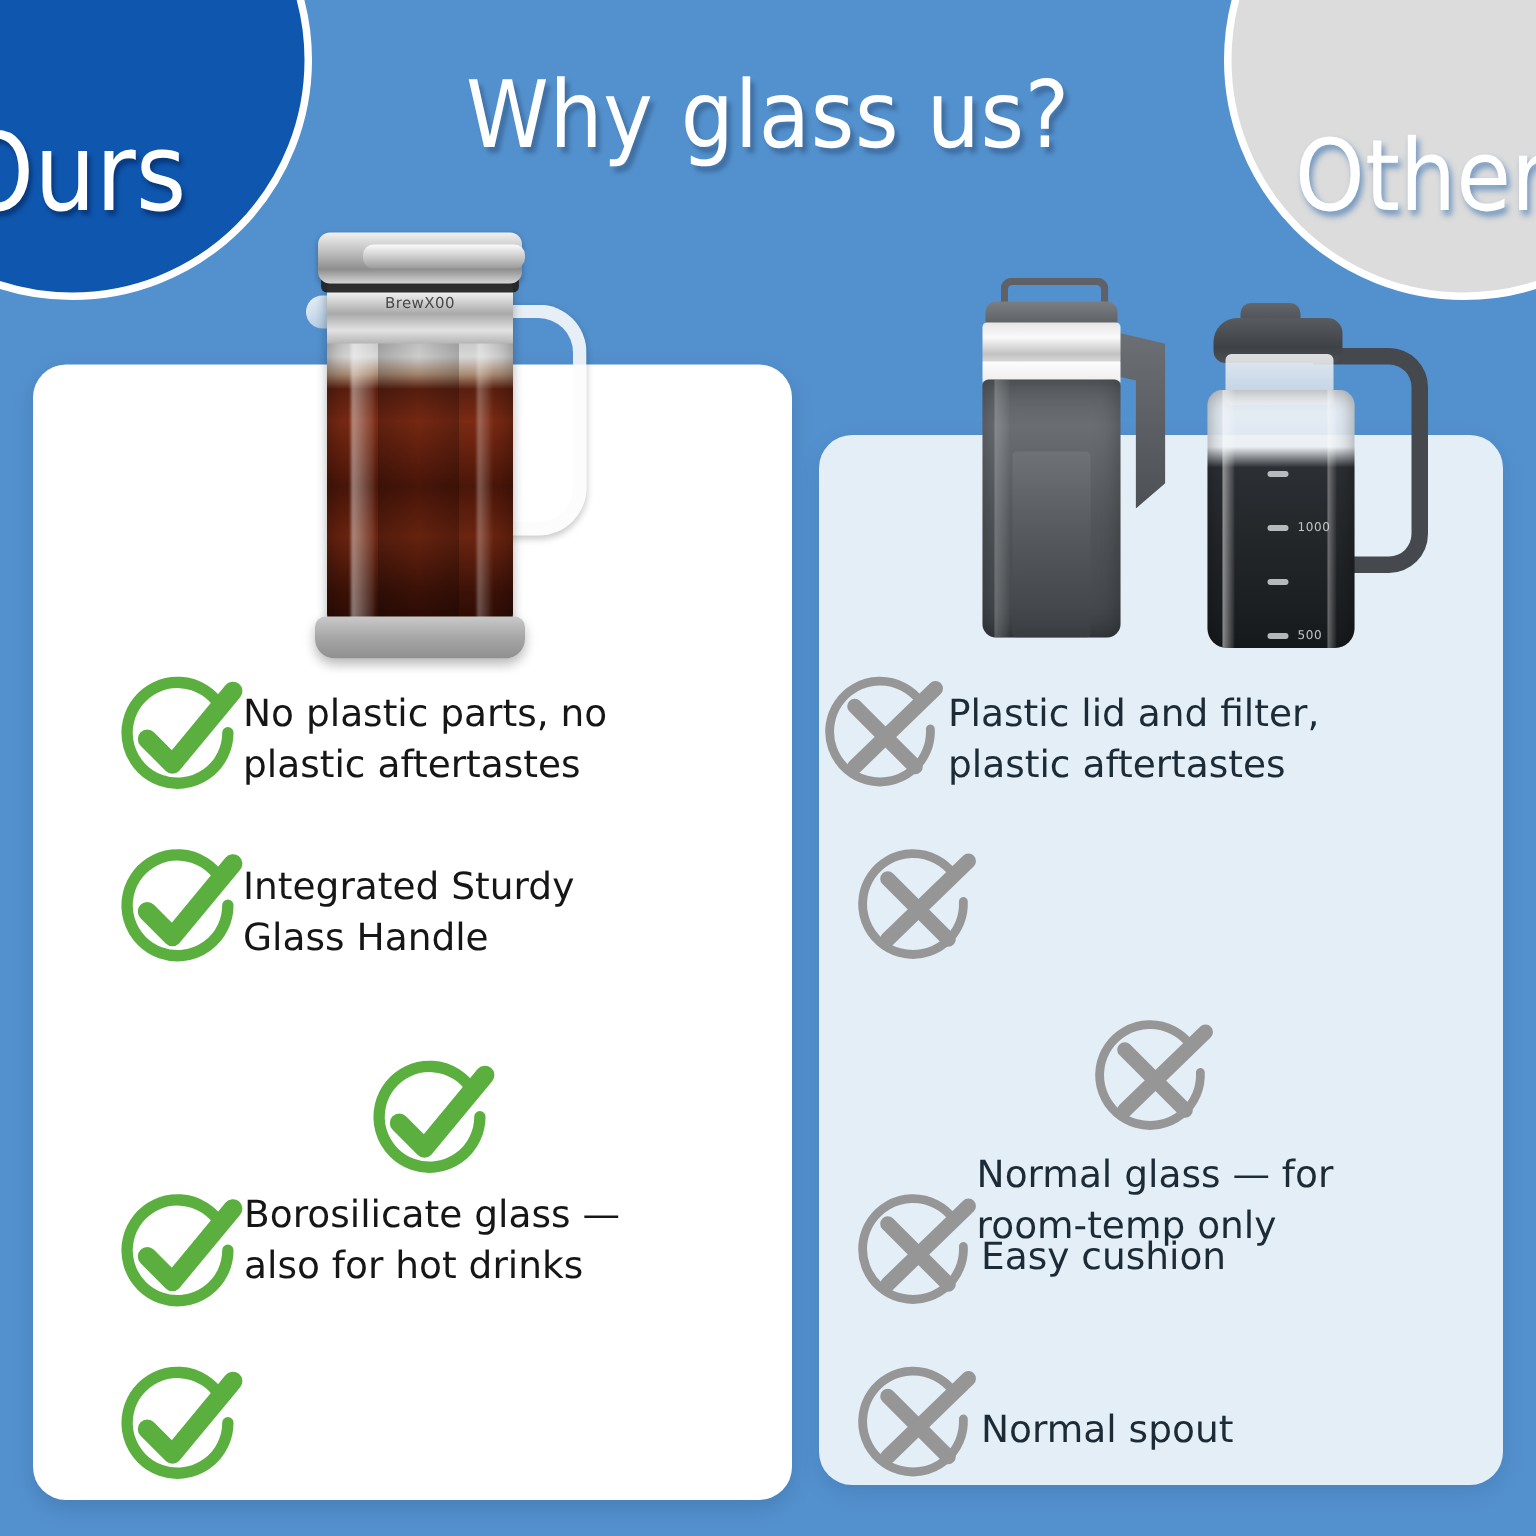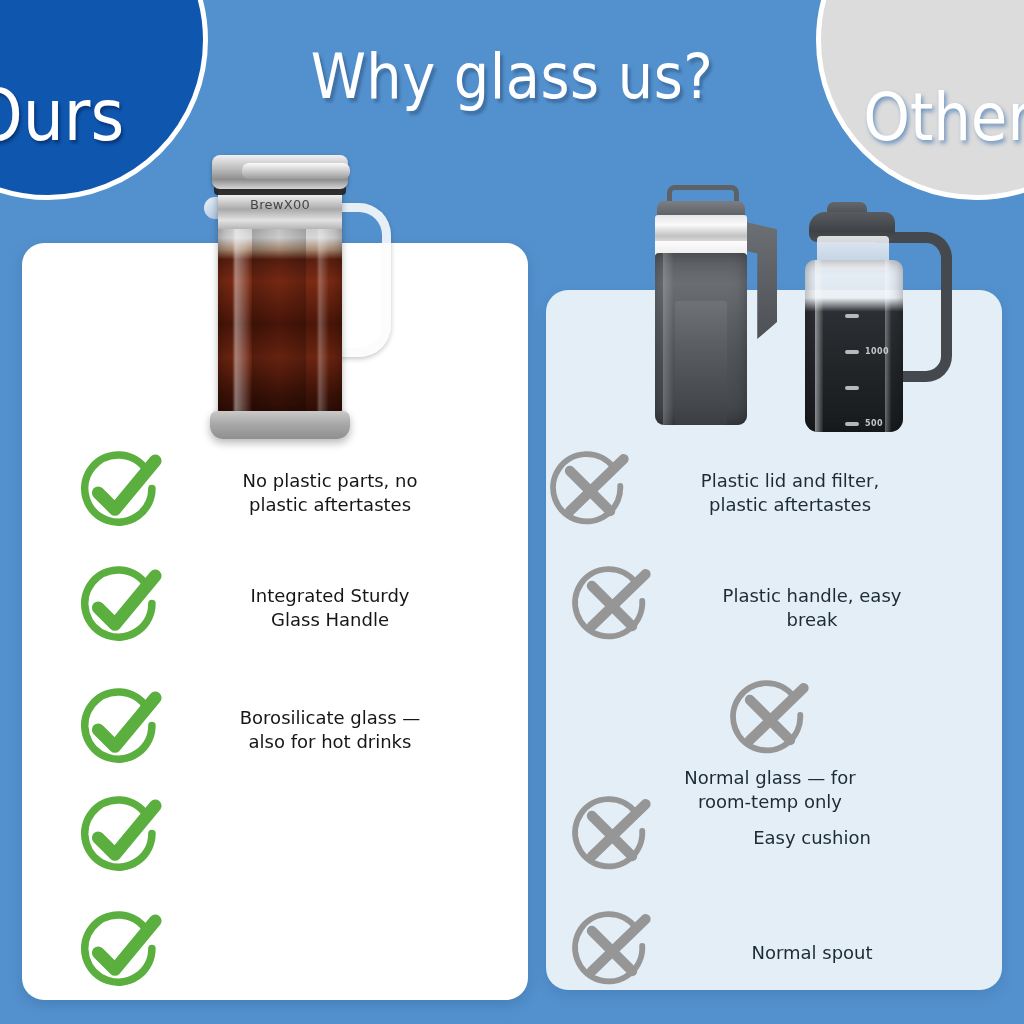--- a/index.html
+++ b/index.html
@@ -56,23 +56,23 @@
     background:#e3eef7;border-radius:22px;
     box-shadow:0 5px 14px rgba(20,50,90,.14);
   }
 
   
   .rows{position:absolute;left:0;top:0;width:100%;}
   .row{position:absolute;display:flex;align-items:center;}
 
   .icon-wrap{flex:0 0 auto;display:block;}
   .feat-text{
-    flex:1 1 auto;text-align:center;color:#161616;
+    flex:1 1 auto;text-align:left;color:#161616;
     font-family:"DejaVu Sans","Liberation Sans",sans-serif;
-    font-size:18px;line-height:1.36;white-space:pre-line;
+    font-size:25px;line-height:1.36;white-space:pre-line;
   }
   .feat-text.other{color:#1c2b36;}
 
   
   .prod-ours{position:absolute;left:196px;top:139px;width:190px;height:305px;}
   
   .c-body{
     position:absolute;left:22px;top:46px;width:124px;height:240px;
     border-radius:10px 10px 16px 16px;
     background:
@@ -95,21 +95,21 @@
     position:absolute;left:34px;top:0;width:54px;height:100%;
     background:linear-gradient(90deg,rgba(0,0,0,.22),rgba(0,0,0,.05),rgba(0,0,0,.22));
   }
   .c-steel{
     position:absolute;left:22px;top:46px;width:124px;height:44px;
     border-radius:8px 8px 0 0;
     background:linear-gradient(180deg,#d7d7d7,#f2f2f2 22%,#a9a9a9 55%,#e2e2e2 80%,#b5b5b5);
   }
   .c-steel .bmark{
     position:absolute;left:0;right:0;top:12px;text-align:center;
-    font-size:13px;color:#2a2a2a;font-family:"DejaVu Sans","Liberation Sans",sans-serif;
+    font-size:10px;color:#2a2a2a;font-family:"DejaVu Sans","Liberation Sans",sans-serif;
     letter-spacing:.3px;opacity:.82;
   }
   .c-lid{
     position:absolute;left:16px;top:16px;width:136px;height:34px;border-radius:8px;
     background:linear-gradient(180deg,#f0f0f0,#bdbdbd 40%,#8e8e8e 72%,#d5d5d5);
     box-shadow:0 2px 4px rgba(0,0,0,.3);
   }
   .c-lid-top{
     position:absolute;left:30px;top:8px;width:108px;height:16px;border-radius:7px;
     background:linear-gradient(180deg,#fbfbfb,#c8c8c8 55%,#9b9b9b);
@@ -170,21 +170,21 @@
   .a-inner{
     position:absolute;left:20px;top:48px;width:52px;height:124px;border-radius:3px;
     background:linear-gradient(180deg,rgba(120,124,128,.55),rgba(60,64,68,.7));
   }
   .a-gl{
     position:absolute;left:8px;top:0;width:10px;height:100%;
     background:linear-gradient(90deg,rgba(255,255,255,.22),rgba(255,255,255,.02));
   }
 
   
-  .prod-b{position:absolute;left:793px;top:198px;width:150px;height:240px;font-weight:bold;}
+  .prod-b{position:absolute;left:793px;top:198px;width:150px;height:240px;}
   .b-handle{
     position:absolute;left:82px;top:34px;width:66px;height:128px;
     border:11px solid #45494e;border-left:none;border-radius:0 26px 26px 0;
     background:transparent;
   }
   .b-lid{
     position:absolute;left:16px;top:14px;width:86px;height:30px;border-radius:16px 10px 8px 8px;
     background:linear-gradient(180deg,#585c61,#3e4246 65%,#4c5055);
   }
   .b-lidtab{
@@ -265,21 +265,21 @@
 plastic aftertastes</span>
       </div>
       <div class="row" style="left: 78px; top: 563px; width: 420px; height: 90px;">
         <span class="icon-wrap"><svg width="84" height="84" viewBox="0 0 100 100">
             <path d="M82 26 A40 40 0 1 0 88 47" fill="none" stroke="#5aaf3f" stroke-width="9" stroke-linecap="round"></path>
             <path d="M24 52 L44 72 L92 14" fill="none" stroke="#5aaf3f" stroke-width="15" stroke-linecap="round" stroke-linejoin="round"></path>
           </svg></span>
         <span class="feat-text">Integrated Sturdy
 Glass Handle</span>
       </div>
-      <div class="row" style="left: 78px; top: 685px; width: 420px; height: 90px;">
+      <div class="row" style="left: 78px; top: 705px; width: 420px; height: 90px; flex-direction: column;">
         <span class="icon-wrap"><svg width="84" height="84" viewBox="0 0 100 100">
             <path d="M82 26 A40 40 0 1 0 88 47" fill="none" stroke="#5aaf3f" stroke-width="9" stroke-linecap="round"></path>
             <path d="M24 52 L44 72 L92 14" fill="none" stroke="#5aaf3f" stroke-width="15" stroke-linecap="round" stroke-linejoin="round"></path>
           </svg></span>
         <span class="feat-text">Borosilicate glass —
 also for hot drinks</span>
       </div>
       <div class="row" style="left: 78px; top: 793px; width: 420px; height: 90px;">
         <span class="icon-wrap"><svg width="84" height="84" viewBox="0 0 100 100">
             <path d="M82 26 A40 40 0 1 0 88 47" fill="none" stroke="#5aaf3f" stroke-width="9" stroke-linecap="round"></path>
@@ -336,22 +336,20 @@
           </svg></span>
         <span class="feat-text other">Plastic lid and filter,
 plastic aftertastes</span>
       </div>
       <div class="row" style="left: 570px; top: 563px; width: 400px; height: 90px;">
         <span class="icon-wrap"><svg width="84" height="84" viewBox="0 0 100 100">
             <path d="M78 22 A40 40 0 1 0 86 44" fill="none" stroke="#969696" stroke-width="7" stroke-linecap="round"></path>
             <path d="M26 26 L74 74" fill="none" stroke="#969696" stroke-width="12" stroke-linecap="round"></path>
             <path d="M90 12 L26 74" fill="none" stroke="#969696" stroke-width="12" stroke-linecap="round"></path>
           </svg></span>
-        <span class="feat-text other">Plastic handle, easy
-break</span>
       </div>
       <div class="row" style="left: 570px; top: 678px; width: 400px; height: 90px; flex-direction: column;">
         <span class="icon-wrap"><svg width="84" height="84" viewBox="0 0 100 100">
             <path d="M78 22 A40 40 0 1 0 86 44" fill="none" stroke="#969696" stroke-width="7" stroke-linecap="round"></path>
             <path d="M26 26 L74 74" fill="none" stroke="#969696" stroke-width="12" stroke-linecap="round"></path>
             <path d="M90 12 L26 74" fill="none" stroke="#969696" stroke-width="12" stroke-linecap="round"></path>
           </svg></span>
         <span class="feat-text other">Normal glass — for
 room-temp only</span>
       </div>

